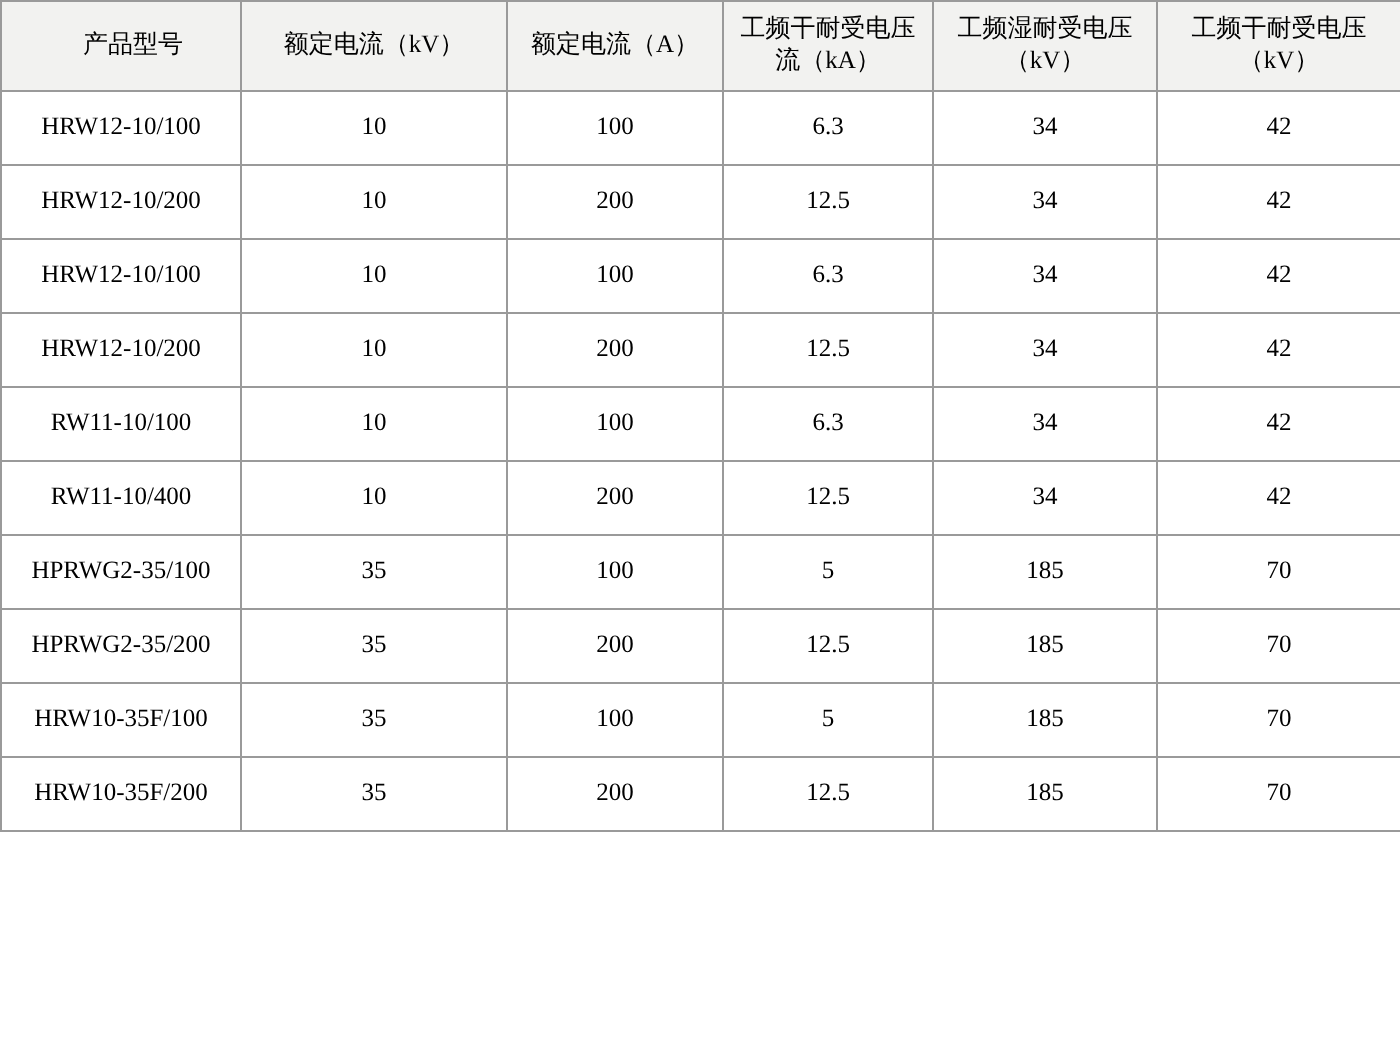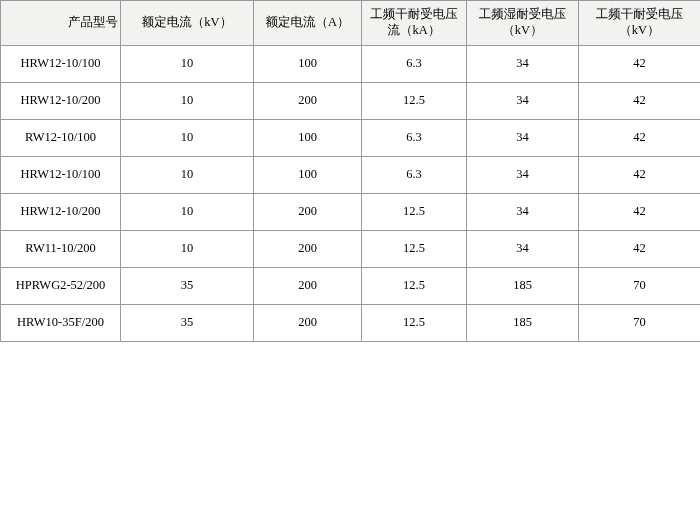--- a/index.html
+++ b/index.html
@@ -41,21 +41,21 @@
     font-size: 12.5px;
   }
   tbody td {
     height: 36px;
   }
   td.col-model {
     text-align: left;
     padding-left: 14px;
   }
   thead td.col-model {
-    text-align: right;
+    text-align: center;
     padding-left: 14px;
   }
   .hdr-line {
     display: block;
   }
   .col-w-0 { width: 120px; }
   .col-w-1 { width: 133px; }
   .col-w-2 { width: 108px; }
   .col-w-3 { width: 105px; }
   .col-w-4 { width: 112px; }
@@ -110,56 +110,72 @@
       </tr>
       <tr>
         <td class="col-model">HRW12-10/200</td>
         <td>10</td>
         <td>200</td>
         <td>12.5</td>
         <td>34</td>
         <td>42</td>
       </tr>
       <tr>
-        <td class="col-model">RW12-10/100</td>
-        <td>10</td>
-        <td>100</td>
-        <td>6.3</td>
-        <td>34</td>
-        <td>42</td>
-      </tr>
-      <tr>
         <td class="col-model">HRW12-10/100</td>
         <td>10</td>
         <td>100</td>
         <td>6.3</td>
         <td>34</td>
         <td>42</td>
       </tr>
       <tr>
         <td class="col-model">HRW12-10/200</td>
         <td>10</td>
         <td>200</td>
         <td>12.5</td>
         <td>34</td>
         <td>42</td>
       </tr>
       <tr>
-        <td class="col-model">RW11-10/200</td>
+        <td class="col-model">RW11-10/100</td>
+        <td>10</td>
+        <td>100</td>
+        <td>6.3</td>
+        <td>34</td>
+        <td>42</td>
+      </tr>
+      <tr>
+        <td class="col-model">RW11-10/400</td>
         <td>10</td>
         <td>200</td>
         <td>12.5</td>
         <td>34</td>
         <td>42</td>
       </tr>
       <tr>
-        <td class="col-model">HPRWG2-52/200</td>
+        <td class="col-model">HPRWG2-35/100</td>
+        <td>35</td>
+        <td>100</td>
+        <td>5</td>
+        <td>185</td>
+        <td>70</td>
+      </tr>
+      <tr>
+        <td class="col-model">HPRWG2-35/200</td>
         <td>35</td>
         <td>200</td>
         <td>12.5</td>
+        <td>185</td>
+        <td>70</td>
+      </tr>
+      <tr>
+        <td class="col-model">HRW10-35F/100</td>
+        <td>35</td>
+        <td>100</td>
+        <td>5</td>
         <td>185</td>
         <td>70</td>
       </tr>
       <tr>
         <td class="col-model">HRW10-35F/200</td>
         <td>35</td>
         <td>200</td>
         <td>12.5</td>
         <td>185</td>
         <td>70</td>

